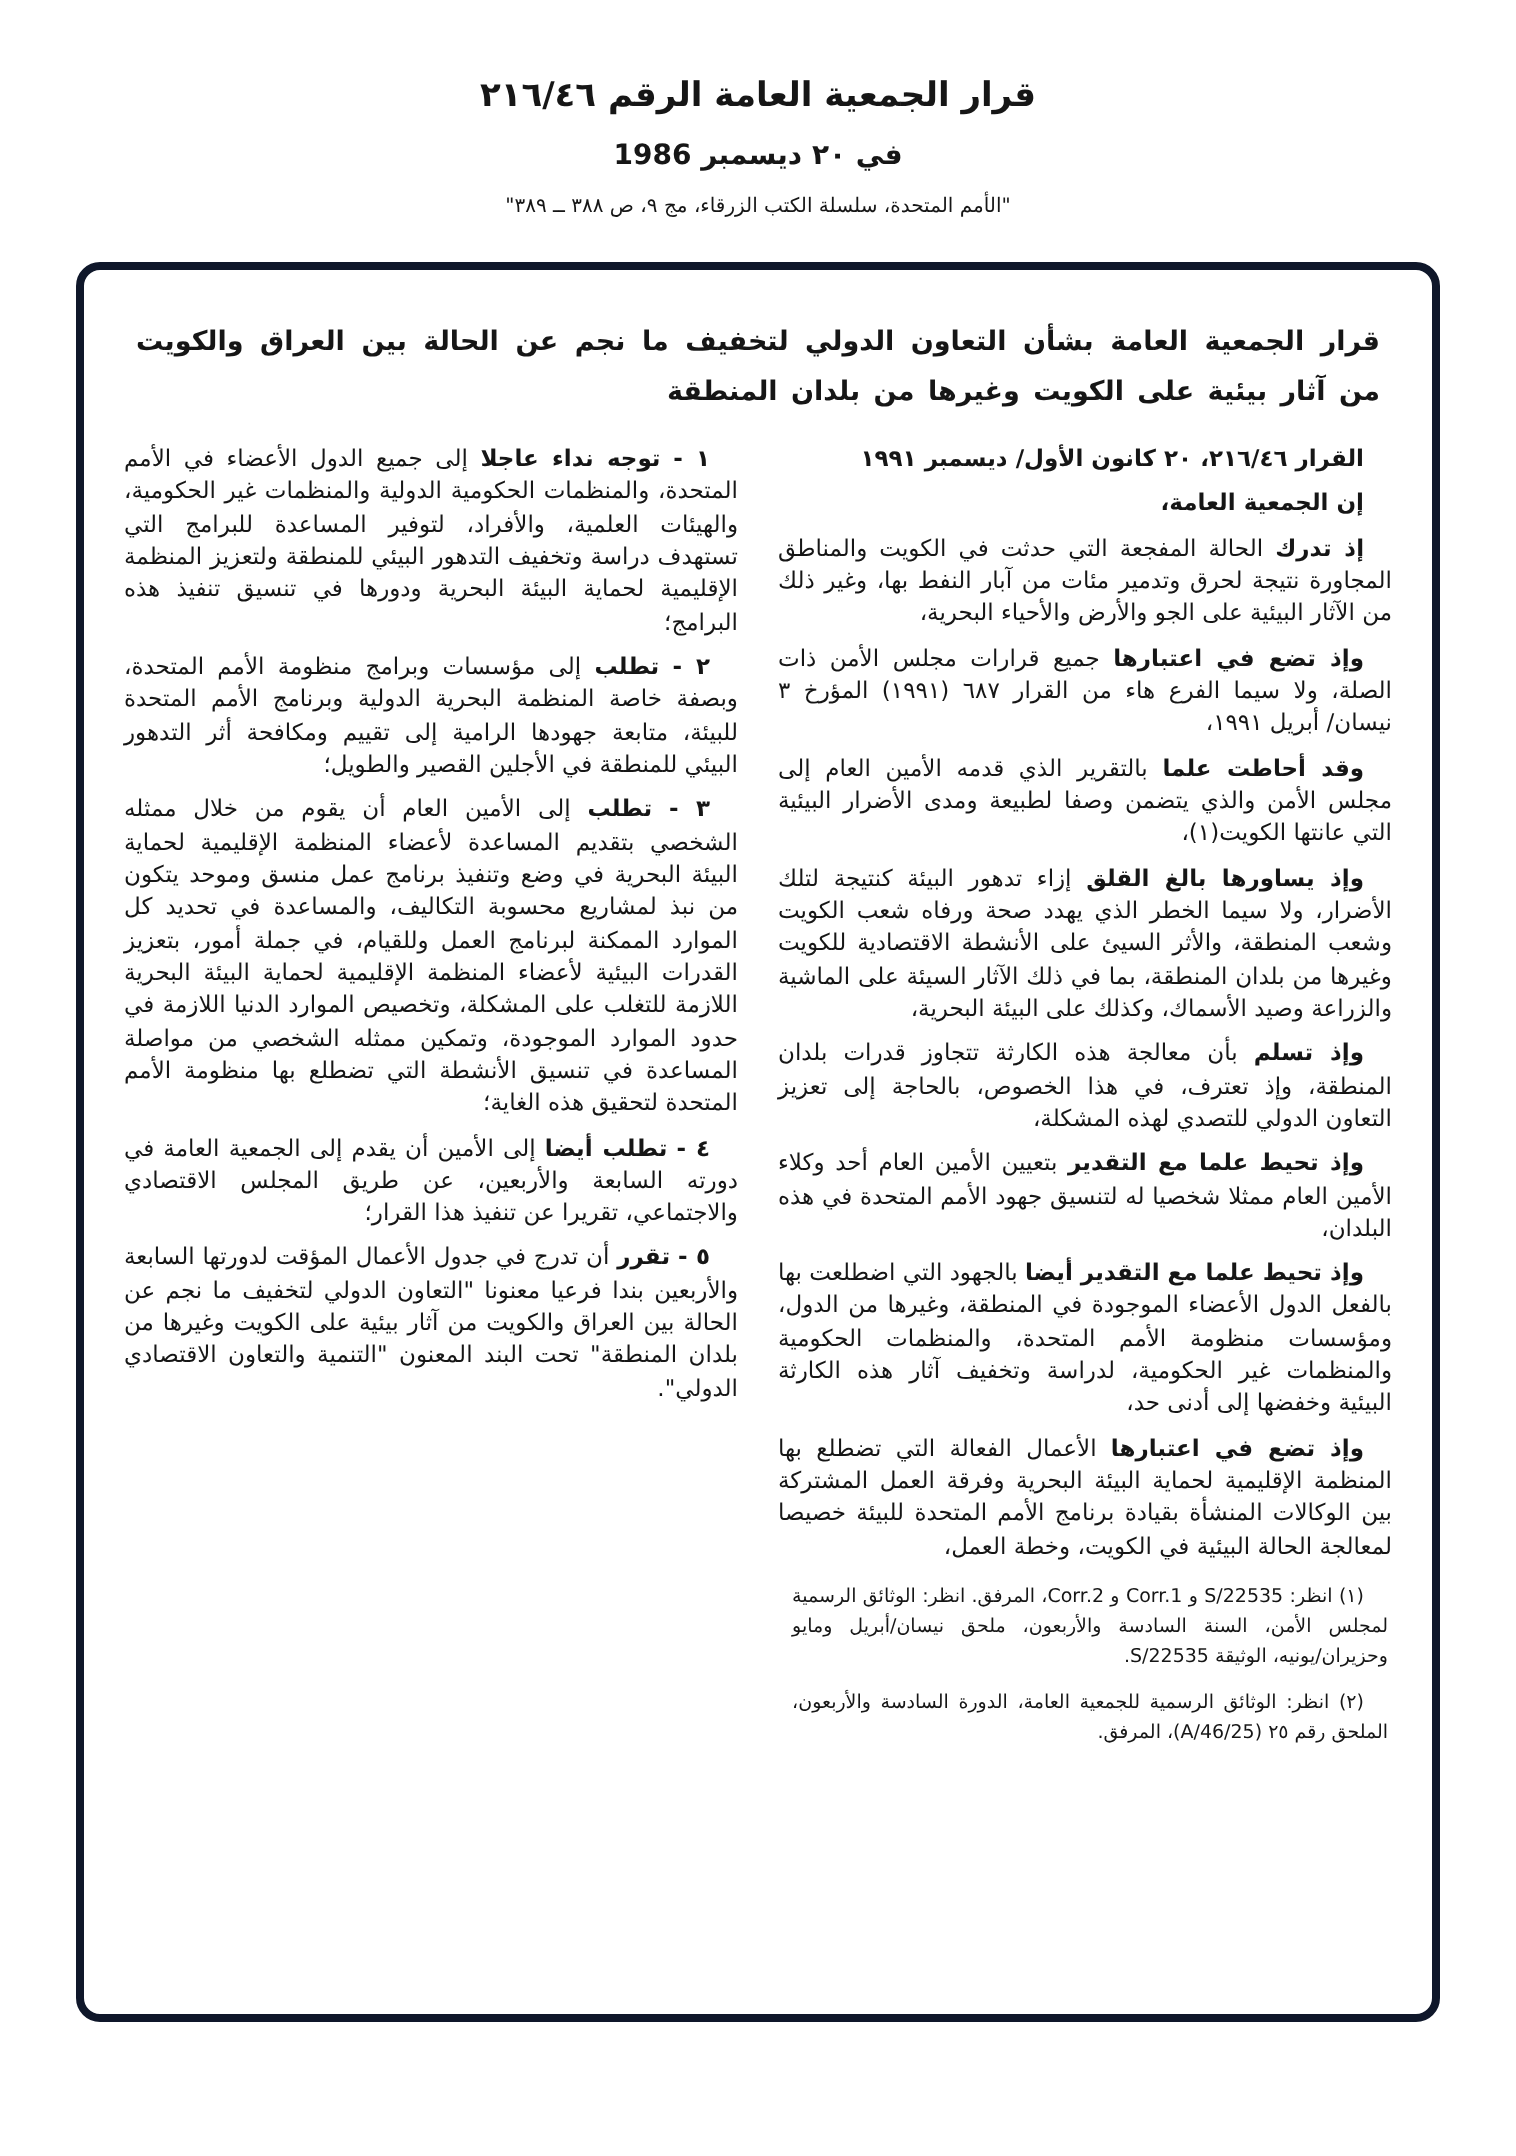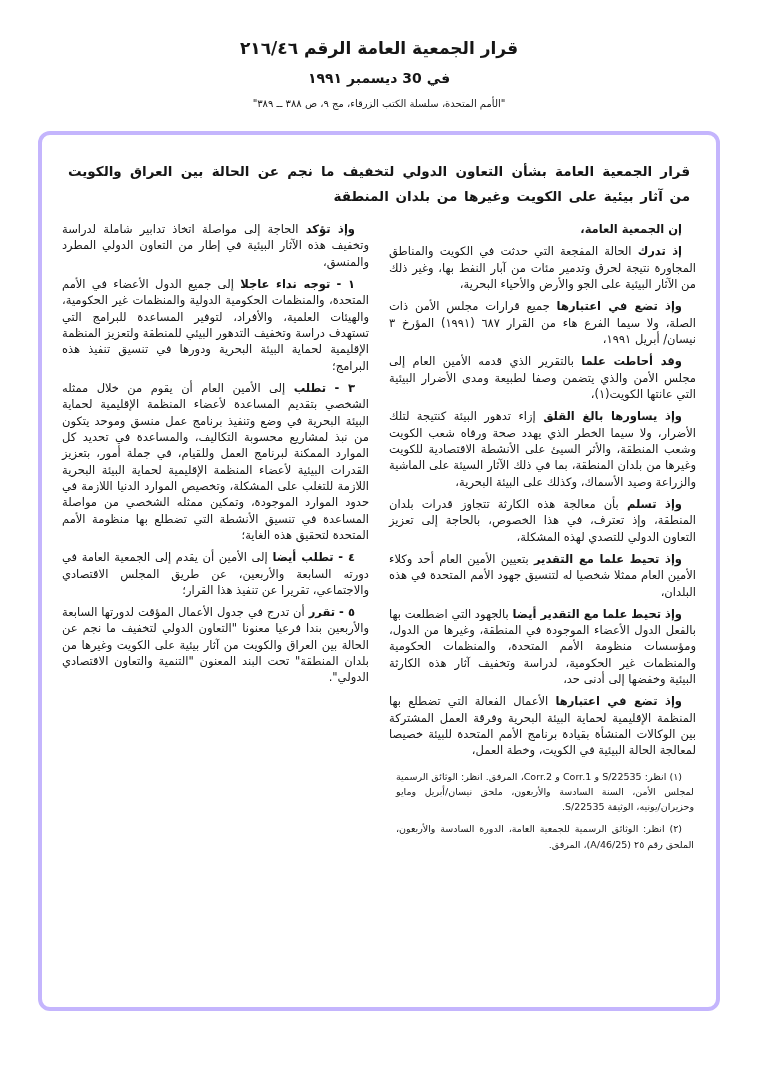--- a/index.html
+++ b/index.html
@@ -28,21 +28,21 @@
     font-weight: bold;
     margin: 0 0 12px 0;
   }
   .doc-source {
     font-size: 10px;
     margin: 0 0 6px 0;
     letter-spacing: 0.3px;
   }
   .green-box {
     margin: 22px 38px 24px 38px;
-    border: 4px solid #c4b5fd;
+    border: 4px solid #0f172a;
     border-radius: 12px;
     padding: 24px 20px 18px 20px;
     box-sizing: border-box;
     min-height: 880px;
   }
   .res-heading {
     font-size: 13.5px;
     font-weight: bold;
     line-height: 1.85;
     margin: 0 6px 12px 6px;
@@ -86,31 +86,32 @@
   }
   .fn-marker { font-weight: normal; }
 </style>
 </head>
 <body>
 
 <div class="page">
 
   <header class="doc-header">
     <h1 class="doc-title">قرار الجمعية العامة الرقم ٢١٦/٤٦</h1>
-    <h2 class="doc-date">في 30 ديسمبر ١٩٩١</h2>
+    <h2 class="doc-date">في ٢٠ ديسمبر 1986</h2>
     <div class="doc-source">"الأمم المتحدة، سلسلة الكتب الزرقاء، مج ٩، ص ٣٨٨ ــ ٣٨٩"</div>
   </header>
 
   <div class="green-box">
 
     <h3 class="res-heading">قرار الجمعية العامة بشأن التعاون الدولي لتخفيف ما نجم عن الحالة بين العراق والكويت من آثار بيئية على الكويت وغيرها من بلدان المنطقة</h3>
 
     <div class="columns">
 
       <div class="col">
+        <p class="para res-number-line">القرار ٢١٦/٤٦، ٢٠ كانون الأول/ ديسمبر ١٩٩١</p>
 
         <p class="para">
           <span class="lead">إن الجمعية العامة،</span>
         </p>
         <p class="para">
           <span class="lead">إذ تدرك</span>
           <span>الحالة المفجعة التي حدثت في الكويت والمناطق المجاورة نتيجة لحرق وتدمير مئات من آبار النفط بها، وغير ذلك من الآثار البيئية على الجو والأرض والأحياء البحرية،</span>
         </p>
         <p class="para">
           <span class="lead">وإذ تضع في اعتبارها</span>
@@ -137,27 +138,28 @@
           <span>بالجهود التي اضطلعت بها بالفعل الدول الأعضاء الموجودة في المنطقة، وغيرها من الدول، ومؤسسات منظومة الأمم المتحدة، والمنظمات الحكومية والمنظمات غير الحكومية، لدراسة وتخفيف آثار هذه الكارثة البيئية وخفضها إلى أدنى حد،</span>
         </p>
         <p class="para">
           <span class="lead">وإذ تضع في اعتبارها</span>
           <span>الأعمال الفعالة التي تضطلع بها المنظمة الإقليمية لحماية البيئة البحرية وفرقة العمل المشتركة بين الوكالات المنشأة بقيادة برنامج الأمم المتحدة للبيئة خصيصا لمعالجة الحالة البيئية في الكويت، وخطة العمل،</span>
         </p>
       </div>
 
       <div class="col">
         <p class="para">
-          <span class="lead">وإذ تؤكد</span>
-          <span>الحاجة إلى مواصلة اتخاذ تدابير شاملة لدراسة وتخفيف هذه الآثار البيئية في إطار من التعاون الدولي المطرد والمنسق،</span>
-        </p>
-        <p class="para">
           <span class="num">١ -</span>
           <span class="lead">توجه نداء عاجلا</span>
           <span>إلى جميع الدول الأعضاء في الأمم المتحدة، والمنظمات الحكومية الدولية والمنظمات غير الحكومية، والهيئات العلمية، والأفراد، لتوفير المساعدة للبرامج التي تستهدف دراسة وتخفيف التدهور البيئي للمنطقة ولتعزيز المنظمة الإقليمية لحماية البيئة البحرية ودورها في تنسيق تنفيذ هذه البرامج؛</span>
+        </p>
+        <p class="para">
+          <span class="num">٢ -</span>
+          <span class="lead">تطلب</span>
+          <span>إلى مؤسسات وبرامج منظومة الأمم المتحدة، وبصفة خاصة المنظمة البحرية الدولية وبرنامج الأمم المتحدة للبيئة، متابعة جهودها الرامية إلى تقييم ومكافحة أثر التدهور البيئي للمنطقة في الأجلين القصير والطويل؛</span>
         </p>
         <p class="para">
           <span class="num">٣ -</span>
           <span class="lead">تطلب</span>
           <span>إلى الأمين العام أن يقوم من خلال ممثله الشخصي بتقديم المساعدة لأعضاء المنظمة الإقليمية لحماية البيئة البحرية في وضع وتنفيذ برنامج عمل منسق وموحد يتكون من نبذ لمشاريع محسوبة التكاليف، والمساعدة في تحديد كل الموارد الممكنة لبرنامج العمل وللقيام، في جملة أمور، بتعزيز القدرات البيئية لأعضاء المنظمة الإقليمية لحماية البيئة البحرية اللازمة للتغلب على المشكلة، وتخصيص الموارد الدنيا اللازمة في حدود الموارد الموجودة، وتمكين ممثله الشخصي من مواصلة المساعدة في تنسيق الأنشطة التي تضطلع بها منظومة الأمم المتحدة لتحقيق هذه الغاية؛</span>
         </p>
         <p class="para">
           <span class="num">٤ -</span>
           <span class="lead">تطلب أيضا</span>
           <span>إلى الأمين أن يقدم إلى الجمعية العامة في دورته السابعة والأربعين، عن طريق المجلس الاقتصادي والاجتماعي، تقريرا عن تنفيذ هذا القرار؛</span>

